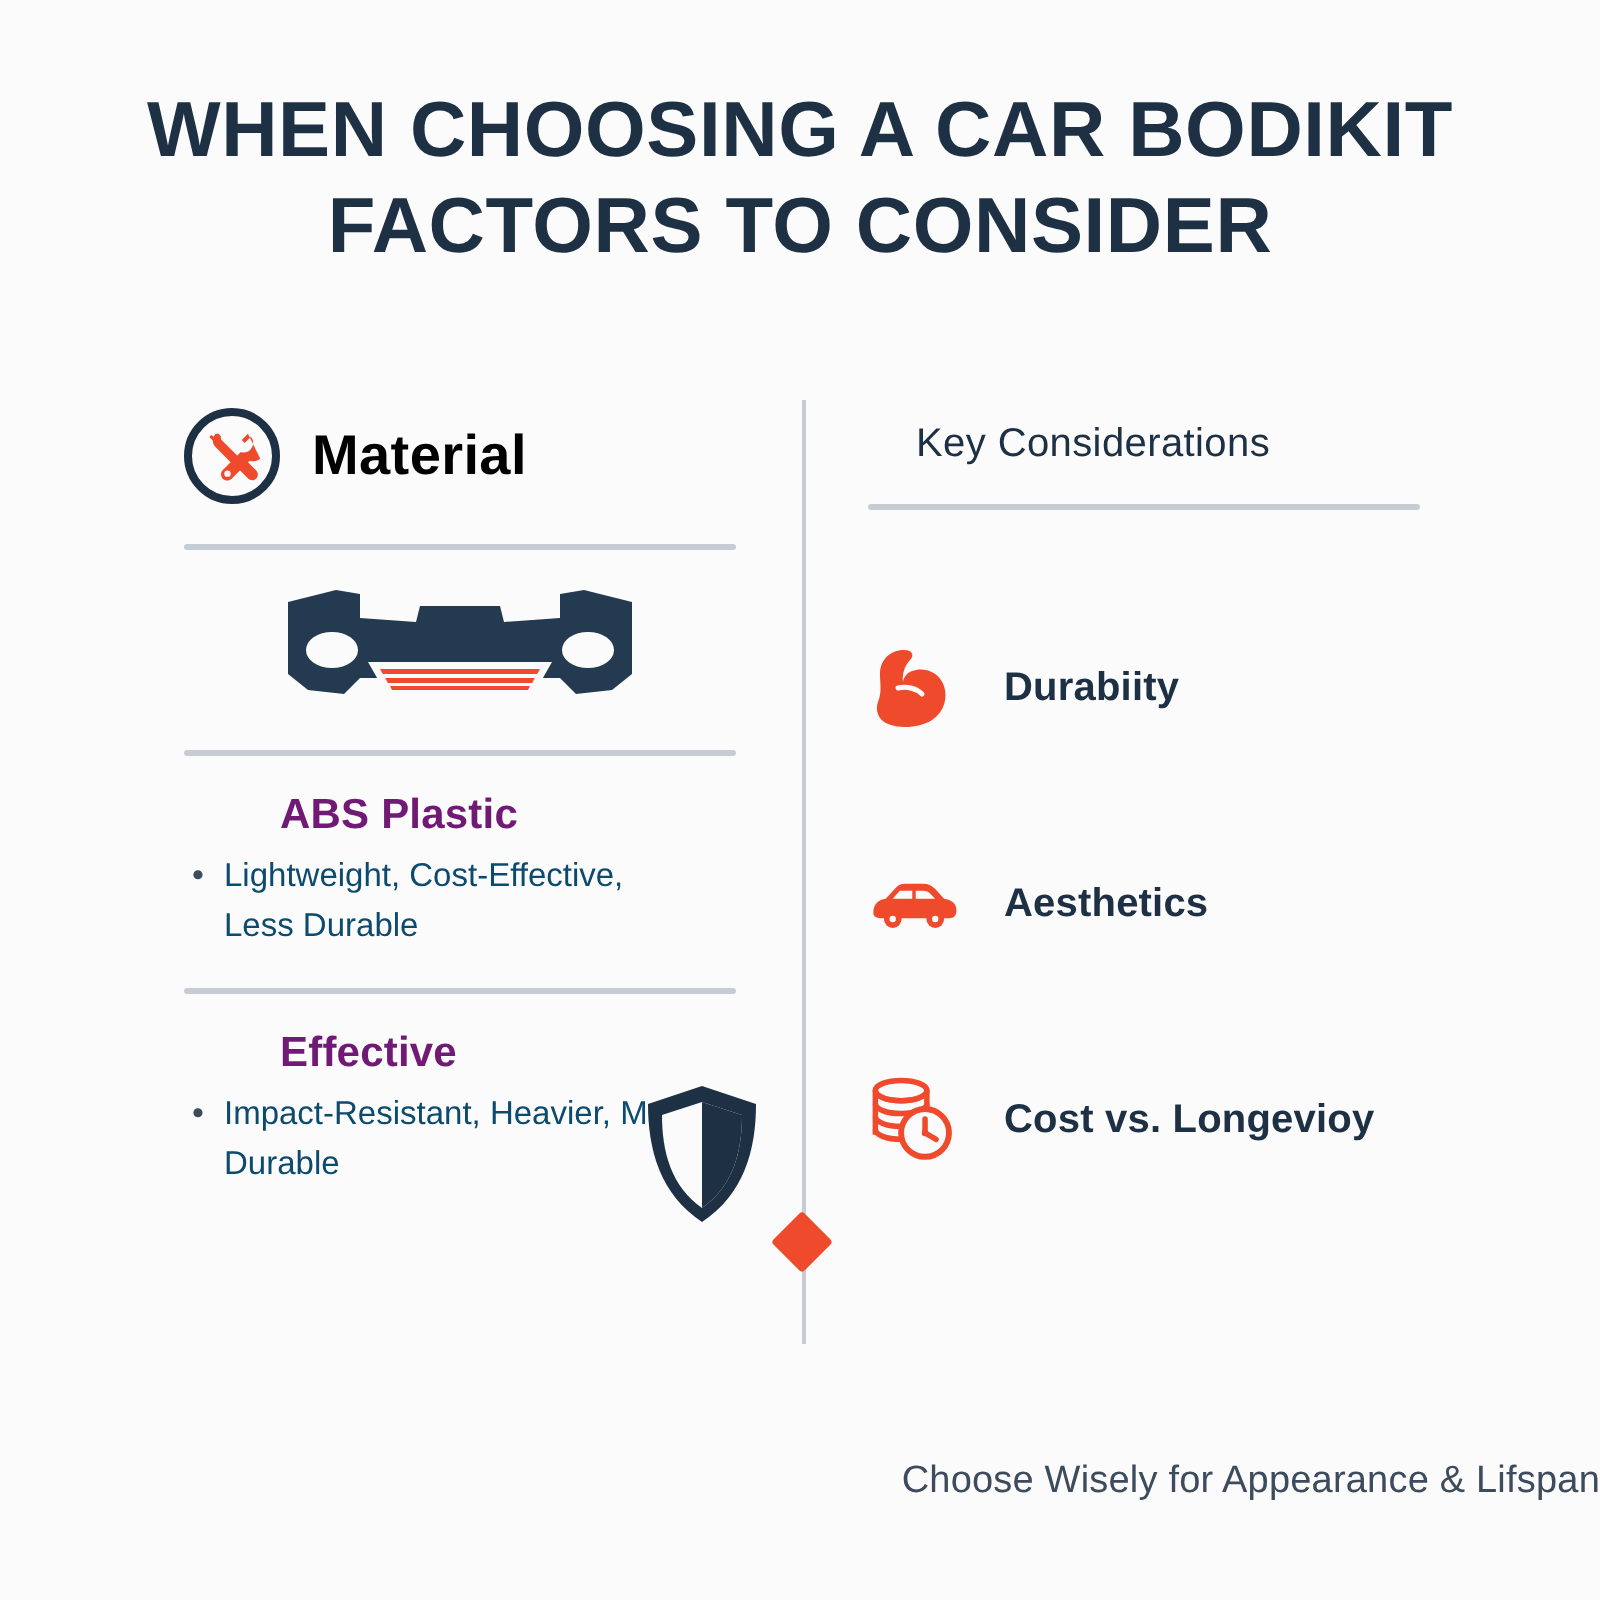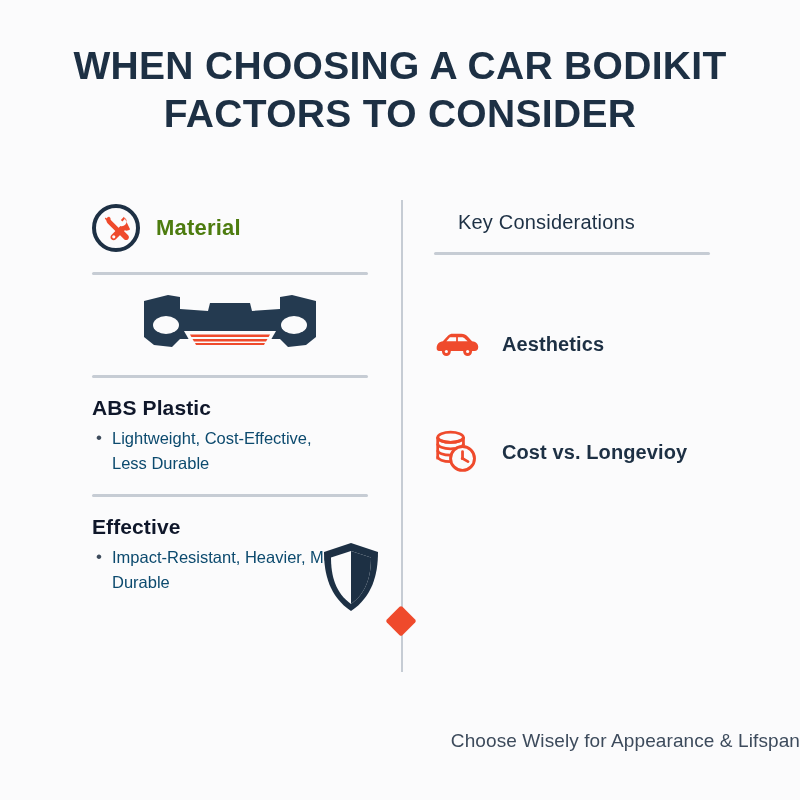--- a/index.html
+++ b/index.html
@@ -96,23 +96,23 @@
     border-radius: 50%;
     border: 4px solid #1d3044;
     box-sizing: border-box;
     background: #fbfbfc;
     display: flex;
     align-items: center;
     justify-content: center;
     flex: 0 0 auto;
   }
   .section-head-label {
-    font-size: 22px;
+    font-size: 28px;
     font-weight: bold;
-    color: #4d7c0f;
+    color: #000000;
     letter-spacing: 0.2px;
   }
 
   .hr {
     height: 3px;
     background: #c6ccd4;
     border-radius: 2px;
   }
   .hr-1 { margin-top: 16px; width: 276px; }
   .hr-2 { margin-top: 14px; width: 276px; }
@@ -128,22 +128,23 @@
   }
 
   
   .mat-block {
     margin-top: 18px;
     position: relative;
   }
   .mat-name {
     font-size: 21px;
     font-weight: bold;
-    color: #0f172a;
+    color: #701a75;
     letter-spacing: 0.1px;
+    margin-left: 48px;
   }
   .mat-bullets {
     margin: 6px 0 0 0;
     padding: 0;
     list-style: none;
   }
   .mat-bullets li {
     position: relative;
     padding-left: 20px;
     font-size: 16.5px;
@@ -290,20 +291,31 @@
 
     </div>
 
     <div class="col-right">
 
       <div class="right-head-label">Key Considerations</div>
       <div class="hr-r"></div>
 
       <div class="key-list">
 
+        <div class="key-item">
+          <span class="key-icon">
+            <svg width="42" height="44" viewBox="0 0 42 44" aria-hidden="true">
+              <path d="M16 3 C9 3 4 8 4 15 C4 20 5 24 3 29 C1.5 33 3 38 8 40 C14 42.5 24 42 30 38
+                       C36 34 38 27 36 21 C34 15 28 12 22 13 C18 13.7 16 16 15.5 19
+                       C15 16 16 11 19 8 C21.5 5.5 20 3 16 3 Z" fill="#ef4a2c"></path>
+              <path d="M13 22 C17 21 22 22 25 25" fill="none" stroke="#fbfbfc" stroke-width="2.5" stroke-linecap="round"></path>
+            </svg>
+          </span>
+          <span class="key-label">Durabiity</span>
+        </div>
 
         <div class="key-item">
           <span class="key-icon">
             <svg width="48" height="30" viewBox="0 0 52 30" aria-hidden="true">
               <path d="M3 20 C3 15 6 12.5 10 12 L16 5.5 C17.5 4 19 3.5 21 3.5 L31 3.5
                        C34 3.5 36 4.5 38 6.5 L43 12 C47 12.5 50 14.5 50 18.5
                        C50 21.5 48.5 23 46 23 L7 23 C4.5 23 3 22 3 20 Z" fill="#ef4a2c"></path>
               <path d="M18 7.5 L25 7.5 L25 12 L14 12 Z" fill="#fbfbfc"></path>
               <path d="M27 7.5 L31 7.5 C33 7.5 34 8 35.5 9.5 L38 12 L27 12 Z" fill="#fbfbfc"></path>
               <circle cx="14" cy="23.5" r="5" fill="#ef4a2c"></circle>

